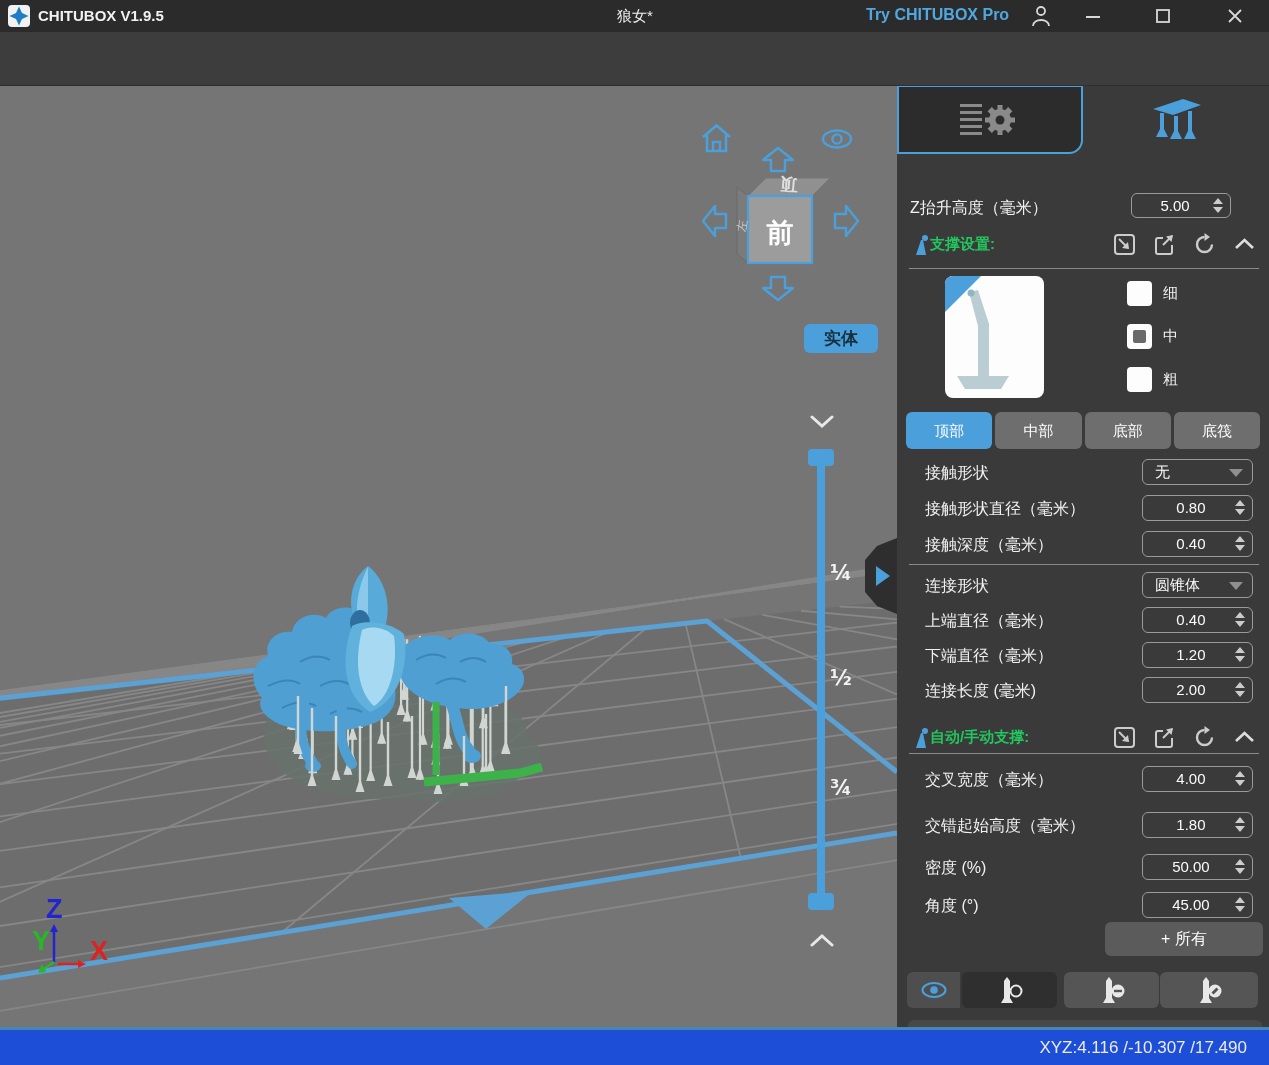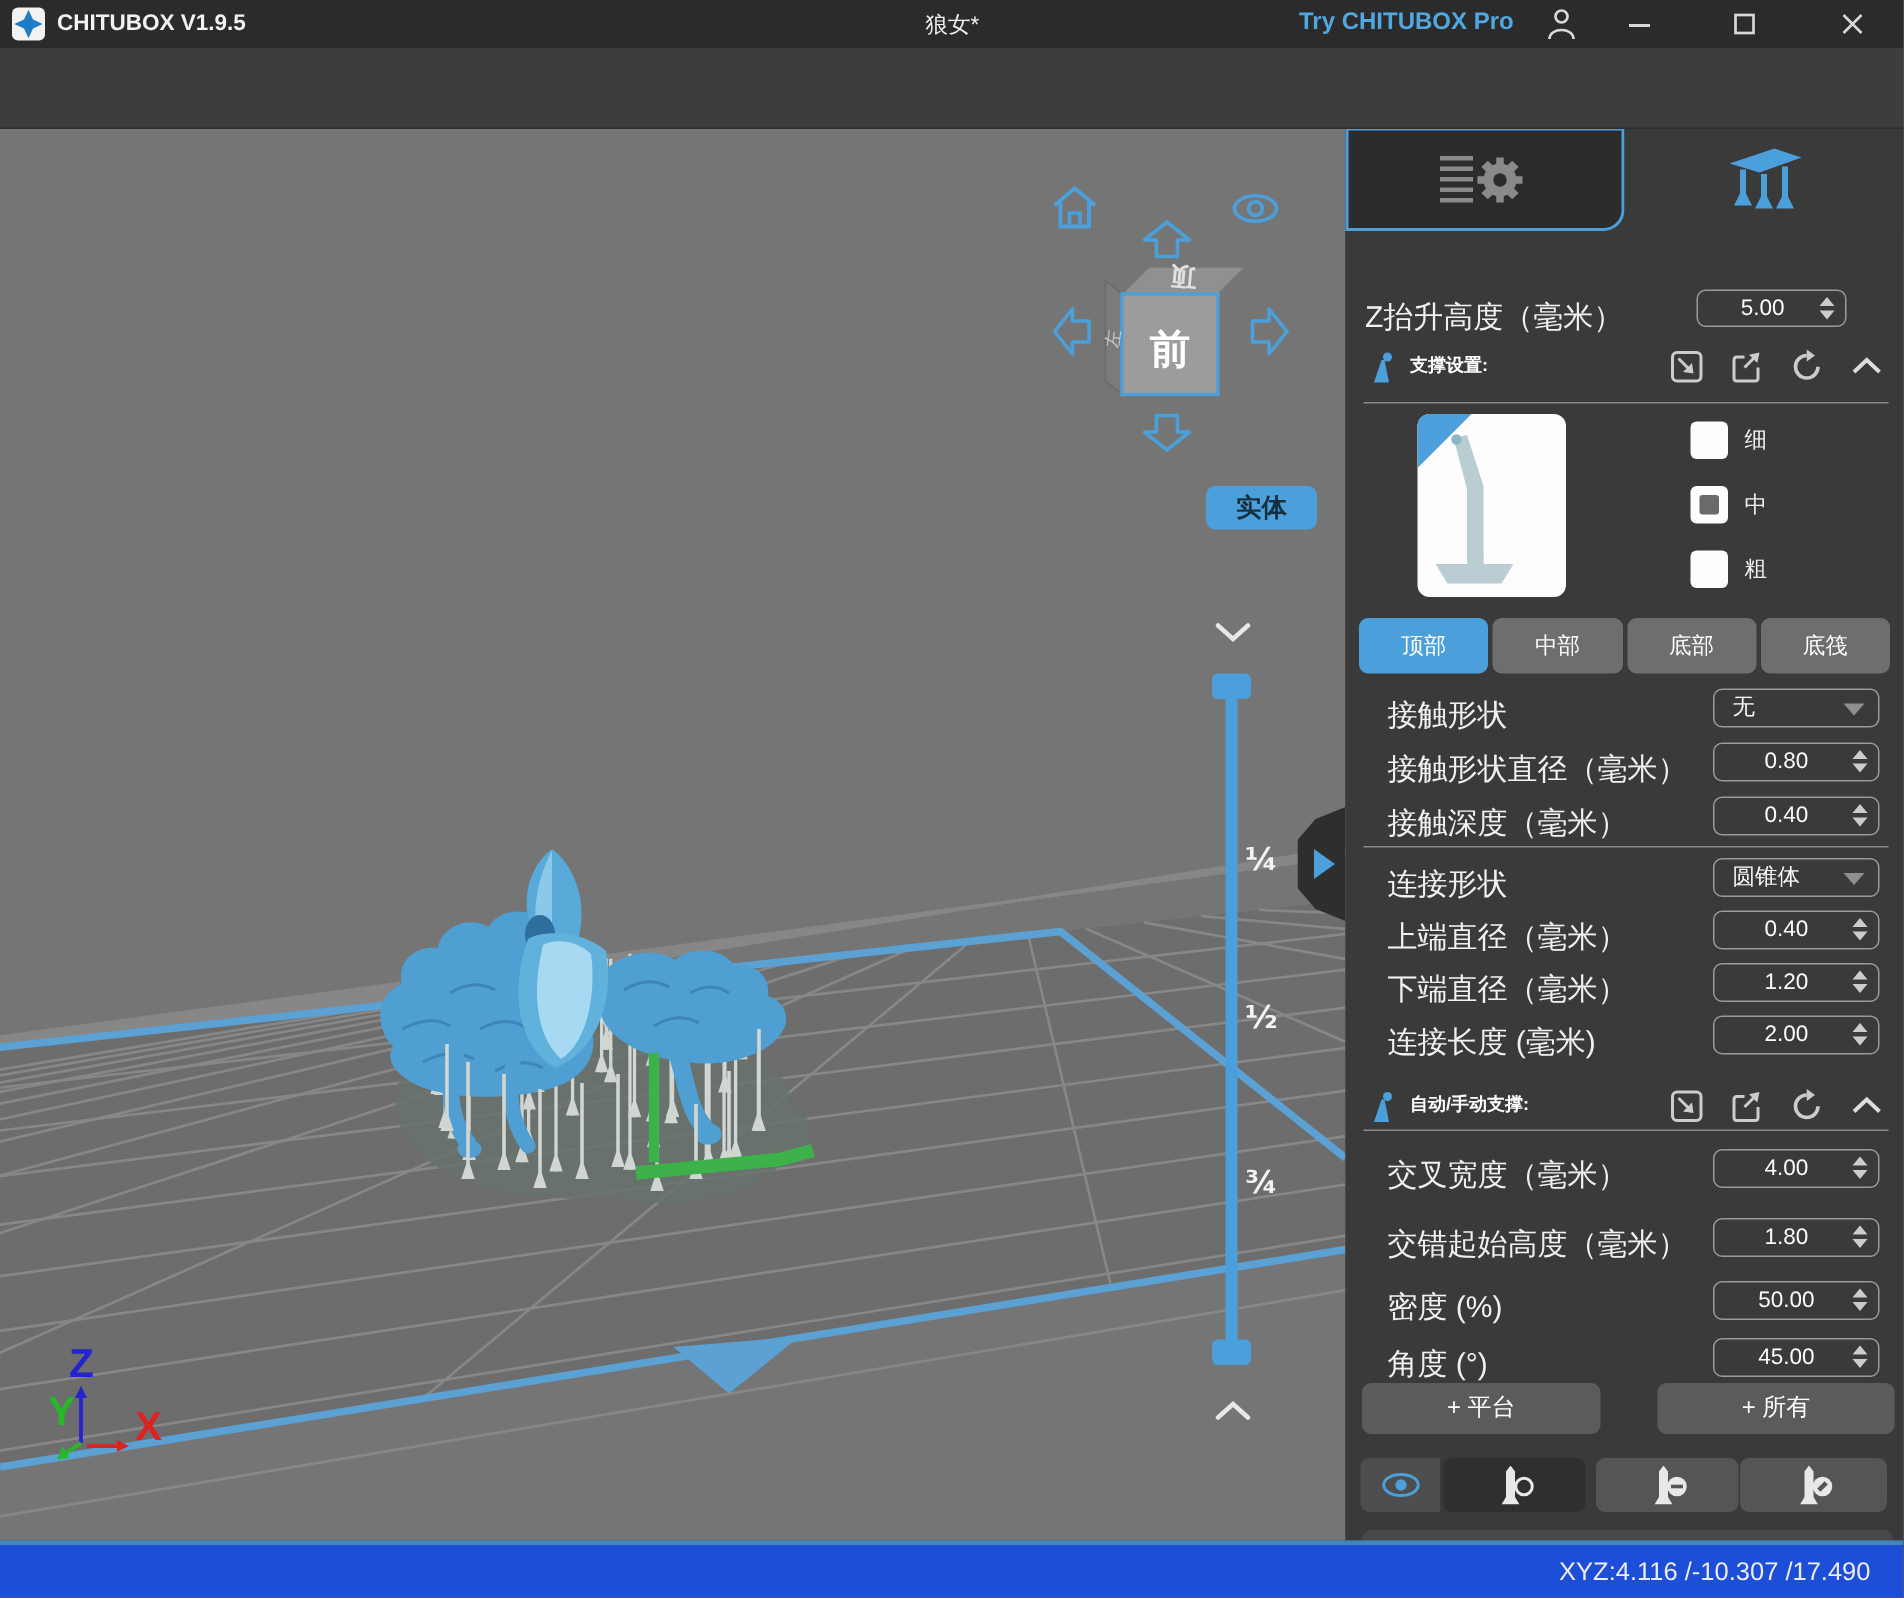--- a/index.html
+++ b/index.html
@@ -19,26 +19,26 @@
 #scene{position:absolute;left:0;top:0}
 .vp-widget{position:absolute}
 .entity-btn{position:absolute;left:804px;top:238px;width:74px;height:29px;background:#4ba0dc;border-radius:6px;color:#16303f;font-size:17px;font-weight:700;text-align:center;line-height:29px}
 .slider-track{position:absolute;left:817px;top:366px;width:8px;height:458px;background:#4ba0dc;border-radius:3px}
 .slider-handle{position:absolute;left:808px;width:26px;height:17px;background:#4ba0dc;border-radius:4px}
 .frac{position:absolute;left:830px;width:30px;font-size:21px;font-weight:700;color:#f3f3f3;font-family:"DejaVu Sans",sans-serif}
 
 .panel{position:absolute;left:897px;top:86px;width:372px;height:944px;background:#3a3a3a;z-index:20}
 .tab-left{position:absolute;left:0;top:-1px;width:186px;height:69px;background:#2c2c2c;border:2px solid #4ba0dc;border-radius:0 0 14px 0;display:flex;align-items:center;justify-content:center}
 .tab-right{position:absolute;left:186px;top:-1px;width:186px;height:69px;background:#3a3a3a;display:flex;align-items:center;justify-content:center}
-.row-label{font-size:20px;color:#f0f0f0;white-space:nowrap}
+.row-label{font-size:16px;color:#f0f0f0;white-space:nowrap}
 .zlift-label{position:absolute;left:13px;top:112px}
 .zlift-spin{position:absolute;left:234px;top:107px;width:100px;height:25px}
 .sec-head{position:absolute;left:0;width:372px;height:26px}
 .sec-ico{position:absolute;left:15px;top:1px}
-.sec-title{position:absolute;left:43px;top:3px;font-size:12px;font-weight:700;color:#ffffff}
+.sec-title{position:absolute;left:33px;top:3px;font-size:15px;font-weight:700;color:#22c55e}
 .sec-btns{position:absolute;right:12px;top:0;display:flex;gap:15px}
 .sec-btns svg{display:block}
 .divider{position:absolute;left:12px;width:350px;height:1px;background:#8a8a8a}
 .preview{position:absolute;left:48px;top:190px;width:99px;height:122px;background:#fdfdfd;border-radius:8px;overflow:hidden}
 .chk-row{position:absolute;left:230px;height:25px;display:flex;align-items:center;gap:11px}
 .chk-box{width:25px;height:25px;background:#fdfdfd;border-radius:4px;display:flex;align-items:center;justify-content:center}
 .chk-inner{width:13px;height:13px;background:#6a6a6a;border-radius:2px;display:none}
 .chk-box.sel .chk-inner{display:block}
 .chk-label{font-size:15px;color:#f0f0f0}
 .seg-tabs{position:absolute;left:9px;top:326px;width:354px;height:37px;display:flex;gap:3px}
@@ -627,21 +627,20 @@
             <span class="val">45.00</span>
             <span class="arrows">
               <i class="au"></i>
               <i class="ad"></i>
             </span>
           </div>
         </div>
       </div>
     </div>
 
-  <div class="add-btn" style="left:11px;width:159px">+ 平台</div>
   <div class="add-btn" style="left:208px;width:158px">+ 所有</div>
 
   <div class="ico-btn" style="left:10px;width:53px;background:#4e4e4e;border-radius:6px 0 0 6px">
     <svg width="26" height="20" viewBox="0 0 26 20">
         <ellipse cx="13" cy="10" rx="11.5" ry="7" fill="none" stroke="#4ba0dc" stroke-width="2"></ellipse>
         <circle cx="13" cy="10" r="3.8" fill="#4ba0dc"></circle>
       </svg>
   </div>
   <div class="ico-btn" style="left:65px;width:95px;background:#2f2f2f">
     <svg width="30" height="26" viewBox="0 0 30 26">

